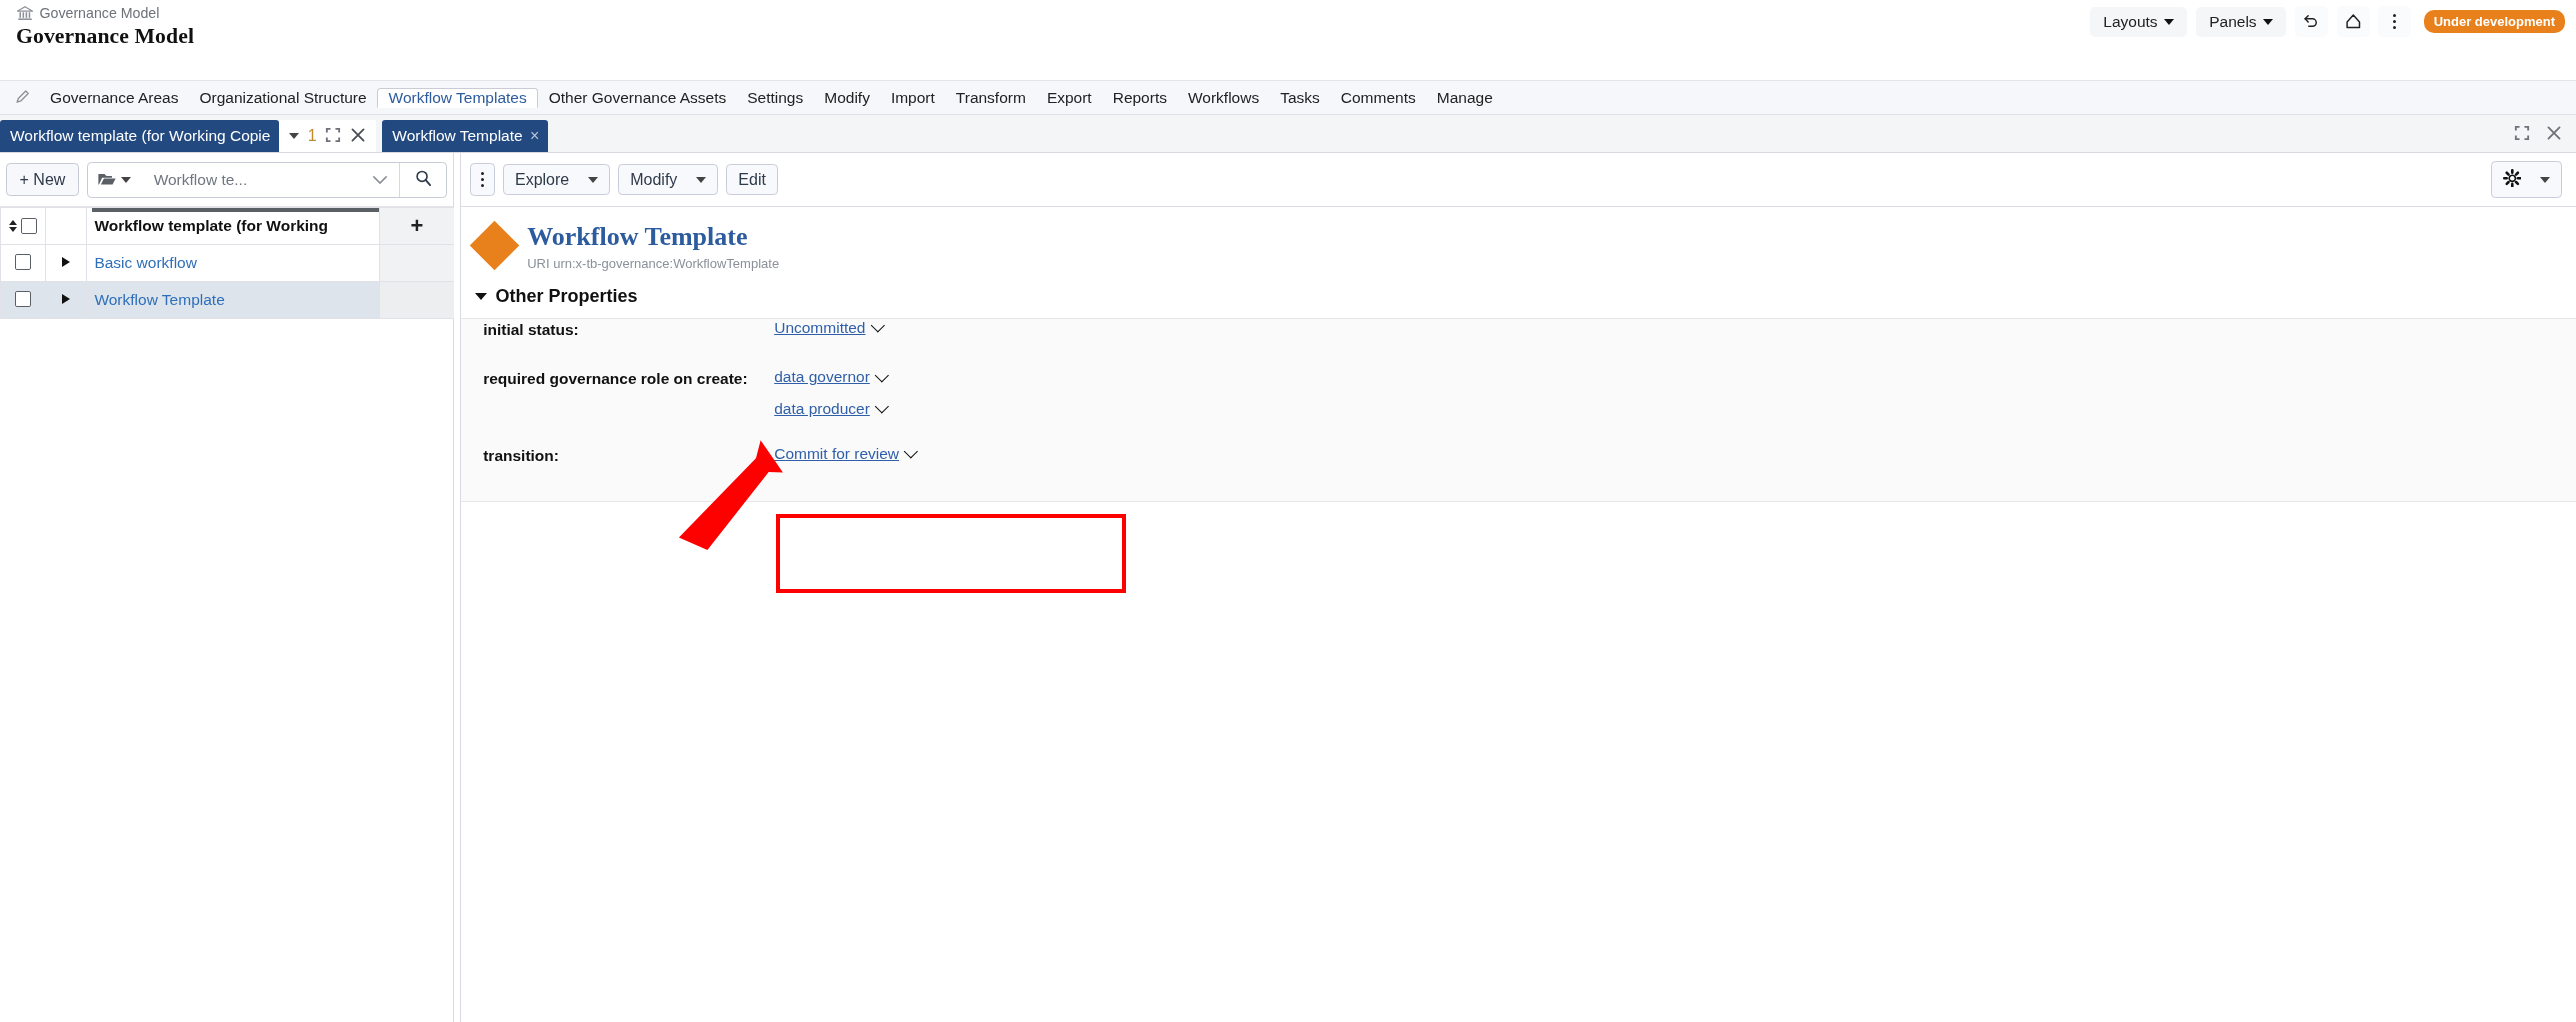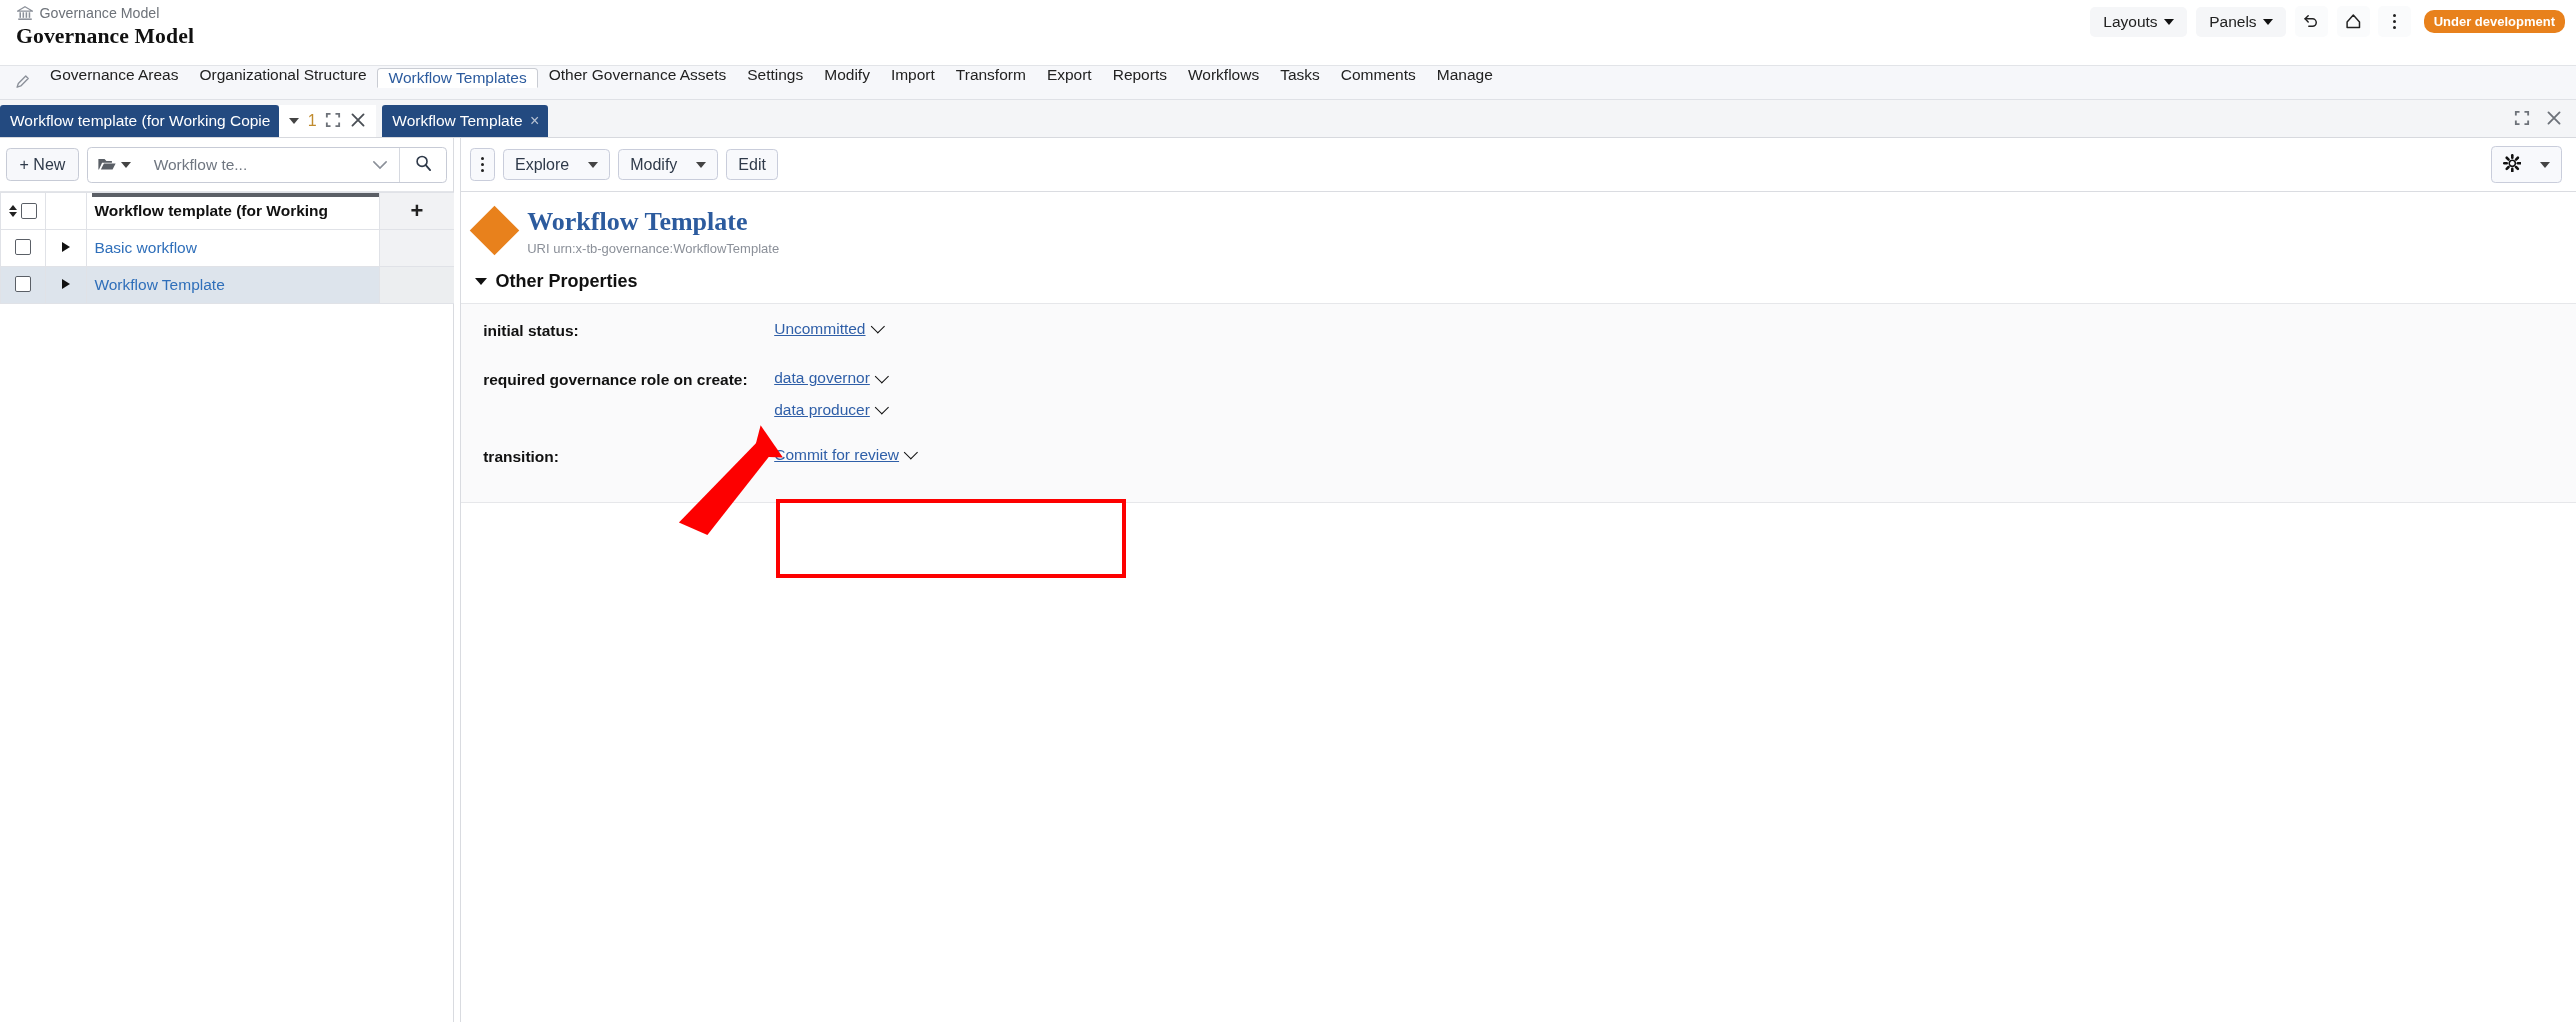--- a/index.html
+++ b/index.html
@@ -12,21 +12,21 @@
     height: 1023px;
     font-family: "Liberation Sans", sans-serif;
     color: #222;
     overflow: hidden;
     position: relative;
   }
 
   
   .topbar {
     position: relative;
-    height: 66px;
+    height: 81px;
     background: #ffffff;
     border-bottom: 1.2px solid #e2e4e8;
     box-sizing: border-box;
   }
   .brand-crumb {
     position: absolute;
     left: 17.3px;
     top: 5px;
     display: flex;
     align-items: center;
@@ -401,21 +401,21 @@
     font-weight: bold;
     color: #111;
     cursor: pointer;
   }
   .tri-dn-b { width:0;height:0;border-left:6.2px solid transparent;border-right:6.2px solid transparent;border-top:7.4px solid #111; }
 
   .propbox {
     background: #fafafb;
     border-top: 0.6px solid #e6e7ea;
     border-bottom: 0.6px solid #e6e7ea;
-    padding: 16px 0 26px 0;
+    padding: 0 0 26px 0;
     box-sizing: border-box;
   }
   .prow {
     display: flex;
     align-items: flex-start;
     padding: 0 0 0 22px;
     margin-bottom: 27px;
   }
   .prow:last-child { margin-bottom: 8px; }
   .plabel {
@@ -511,21 +511,21 @@
 </div>
 
 <div class="mainnav">
   <div class="pencil-wrap">
     <span>
       <svg width="17.3" height="17.3" viewBox="0 0 28 28">
         <path d="M5 23 L7 17 L19 5 L23 9 L11 21 Z" fill="none" stroke="#8b9099" stroke-width="2.2" stroke-linejoin="round"></path>
       </svg>
     </span>
   </div>
-  <div id="nav-items" style="display:flex;align-items:flex-start;">
+  <div id="nav-items" style="display:flex;align-items:center;">
       <div class="nav-item">
         <span>Governance Areas</span>
       </div>
       <div class="nav-item">
         <span>Organizational Structure</span>
       </div>
       <div class="nav-item active">
         <span>Workflow Templates</span>
       </div>
       <div class="nav-item">

